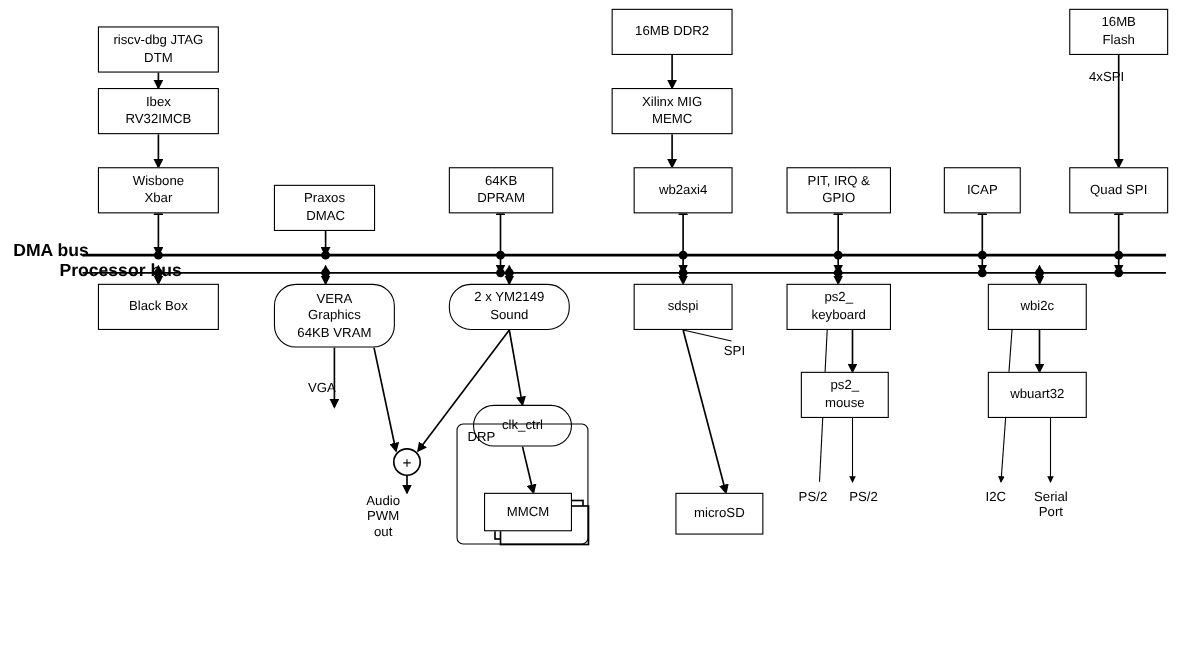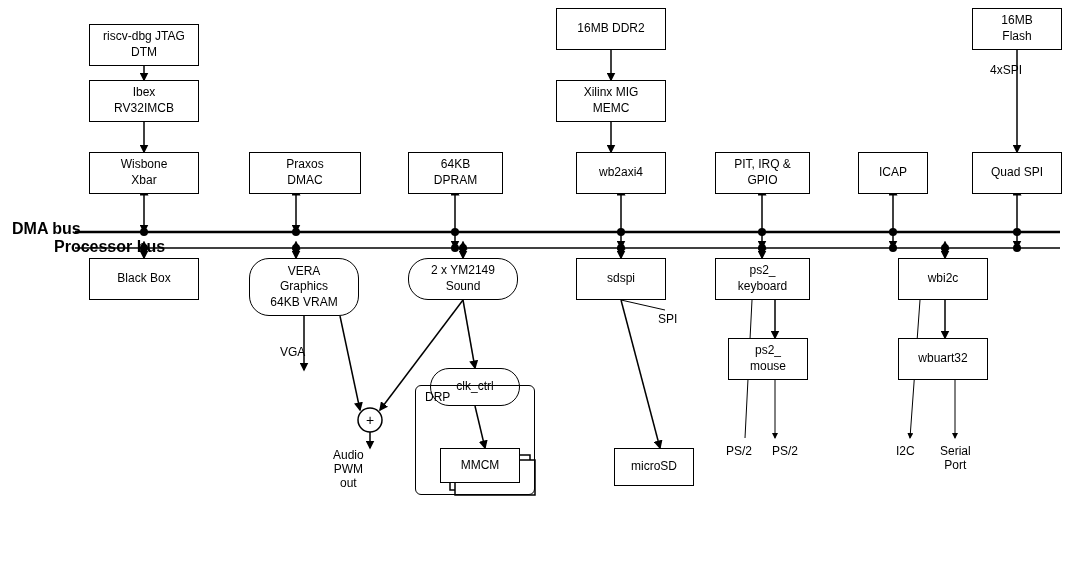--- a/index.html
+++ b/index.html
@@ -159,21 +159,21 @@
   <div class="box" style="left:89px;top:8px;width:110px;height:42px;margin-top:16px;">
     <span>riscv-dbg
 JTAG DTM</span>
   </div>
   <div class="box" style="left:89px;top:80px;width:110px;height:42px;">
     <span>Ibex<br>RV32IMCB</span>
   </div>
   <div class="box" style="left:89px;top:152px;width:110px;height:42px;">
     <span>Wisbone<br>Xbar</span>
   </div>
-  <div class="box" style="left:249px;top:152px;width:112px;height:42px;">
+  <div class="box" style="left:249px;top:168px;width:92px;height:42px;text-align:right;">
     <span>Praxos<br>DMAC</span>
   </div>
   <div class="box" style="left:408px;top:152px;width:95px;height:42px;">
     <span>64KB<br>DPRAM</span>
   </div>
   <div class="box" style="left:576px;top:152px;width:90px;height:42px;">
     <span>wb2axi4</span>
   </div>
   <div class="box" style="left:715px;top:152px;width:95px;height:42px;">
     <span>PIT, IRQ &amp;<br>GPIO</span>

